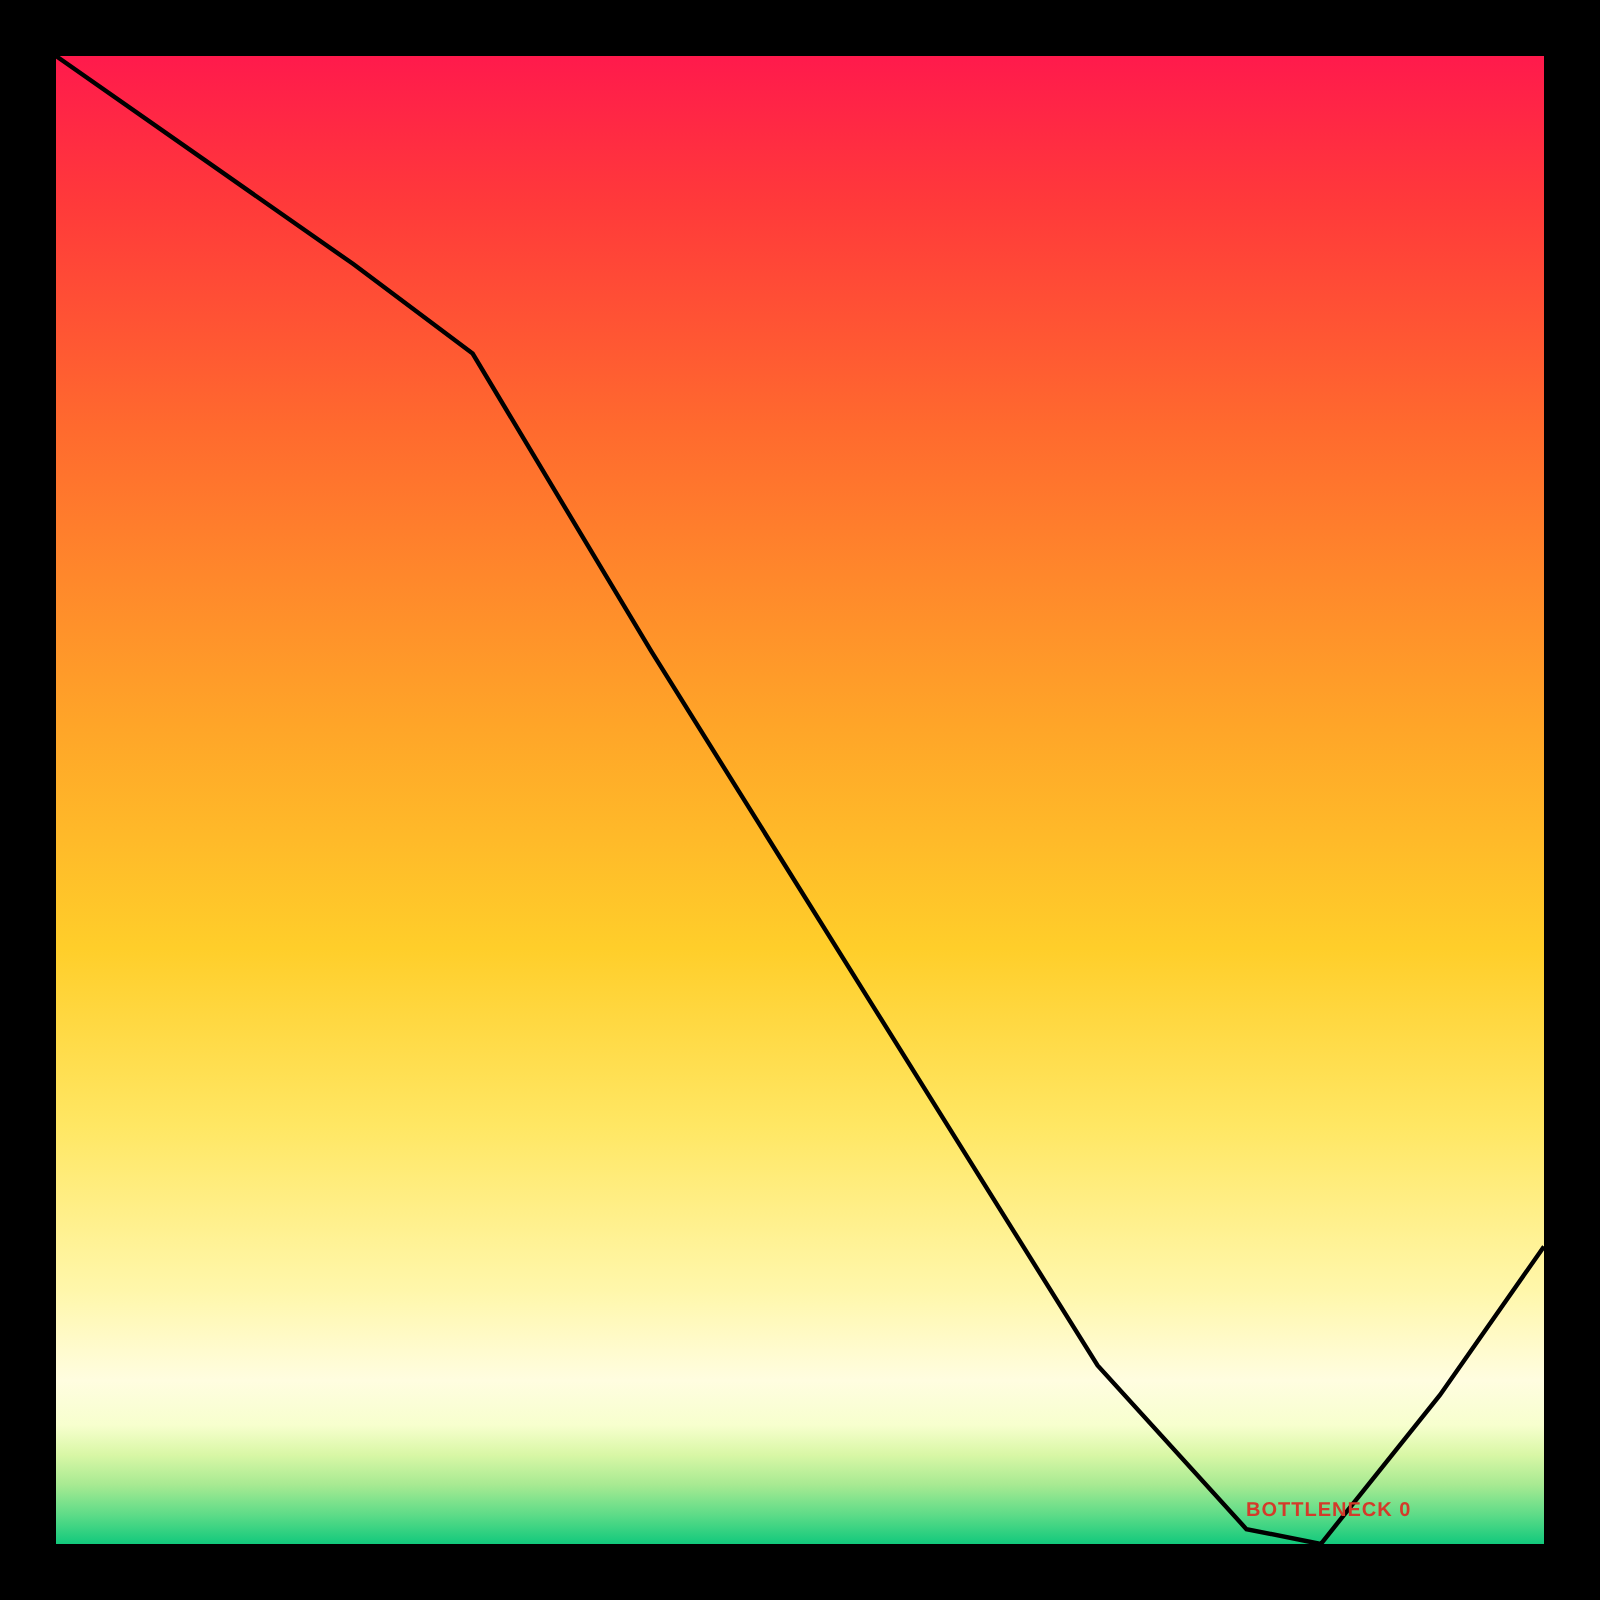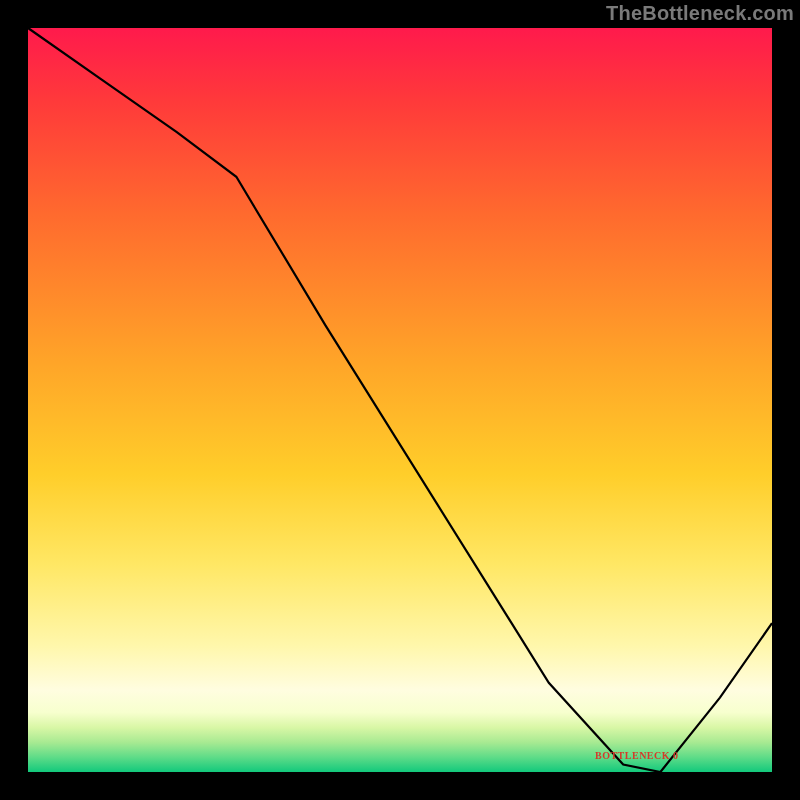--- a/index.html
+++ b/index.html
@@ -69,21 +69,20 @@
     font-size: 10px;
     font-weight: 700;
     letter-spacing: 0.5px;
     white-space: nowrap;
   }
 </style>
 </head>
 <body>
 
 <div class="frame">
-  <div class="attribution">TheBottleneck.com</div>
 
   <div class="plot">
     <svg class="curve" viewBox="0 0 744 744" preserveAspectRatio="none">
       <path id="curve-path" fill="none" stroke-width="2.2" stroke="#000000" d="M0.00 0.00 L74.40 52.08 L148.80 104.16 L208.32 148.80 L297.60 297.60 L409.20 476.16 L520.80 654.72 L595.20 736.56 L632.40 744.00 L691.92 669.60 L744.00 595.20"></path>
     </svg>
-    <div class="inner-mark" id="inner-mark" style="left: 567px; top: 722px; color: rgb(212, 58, 42); font-family: Liberation Serif, serif;">BOTTLENECK 0</div>
+    <div class="inner-mark" id="inner-mark" style="left: 595px; top: 722px; color: rgb(212, 58, 42);">BOTTLENECK 0</div>
   </div>
 </div>
 
 </body></html>

